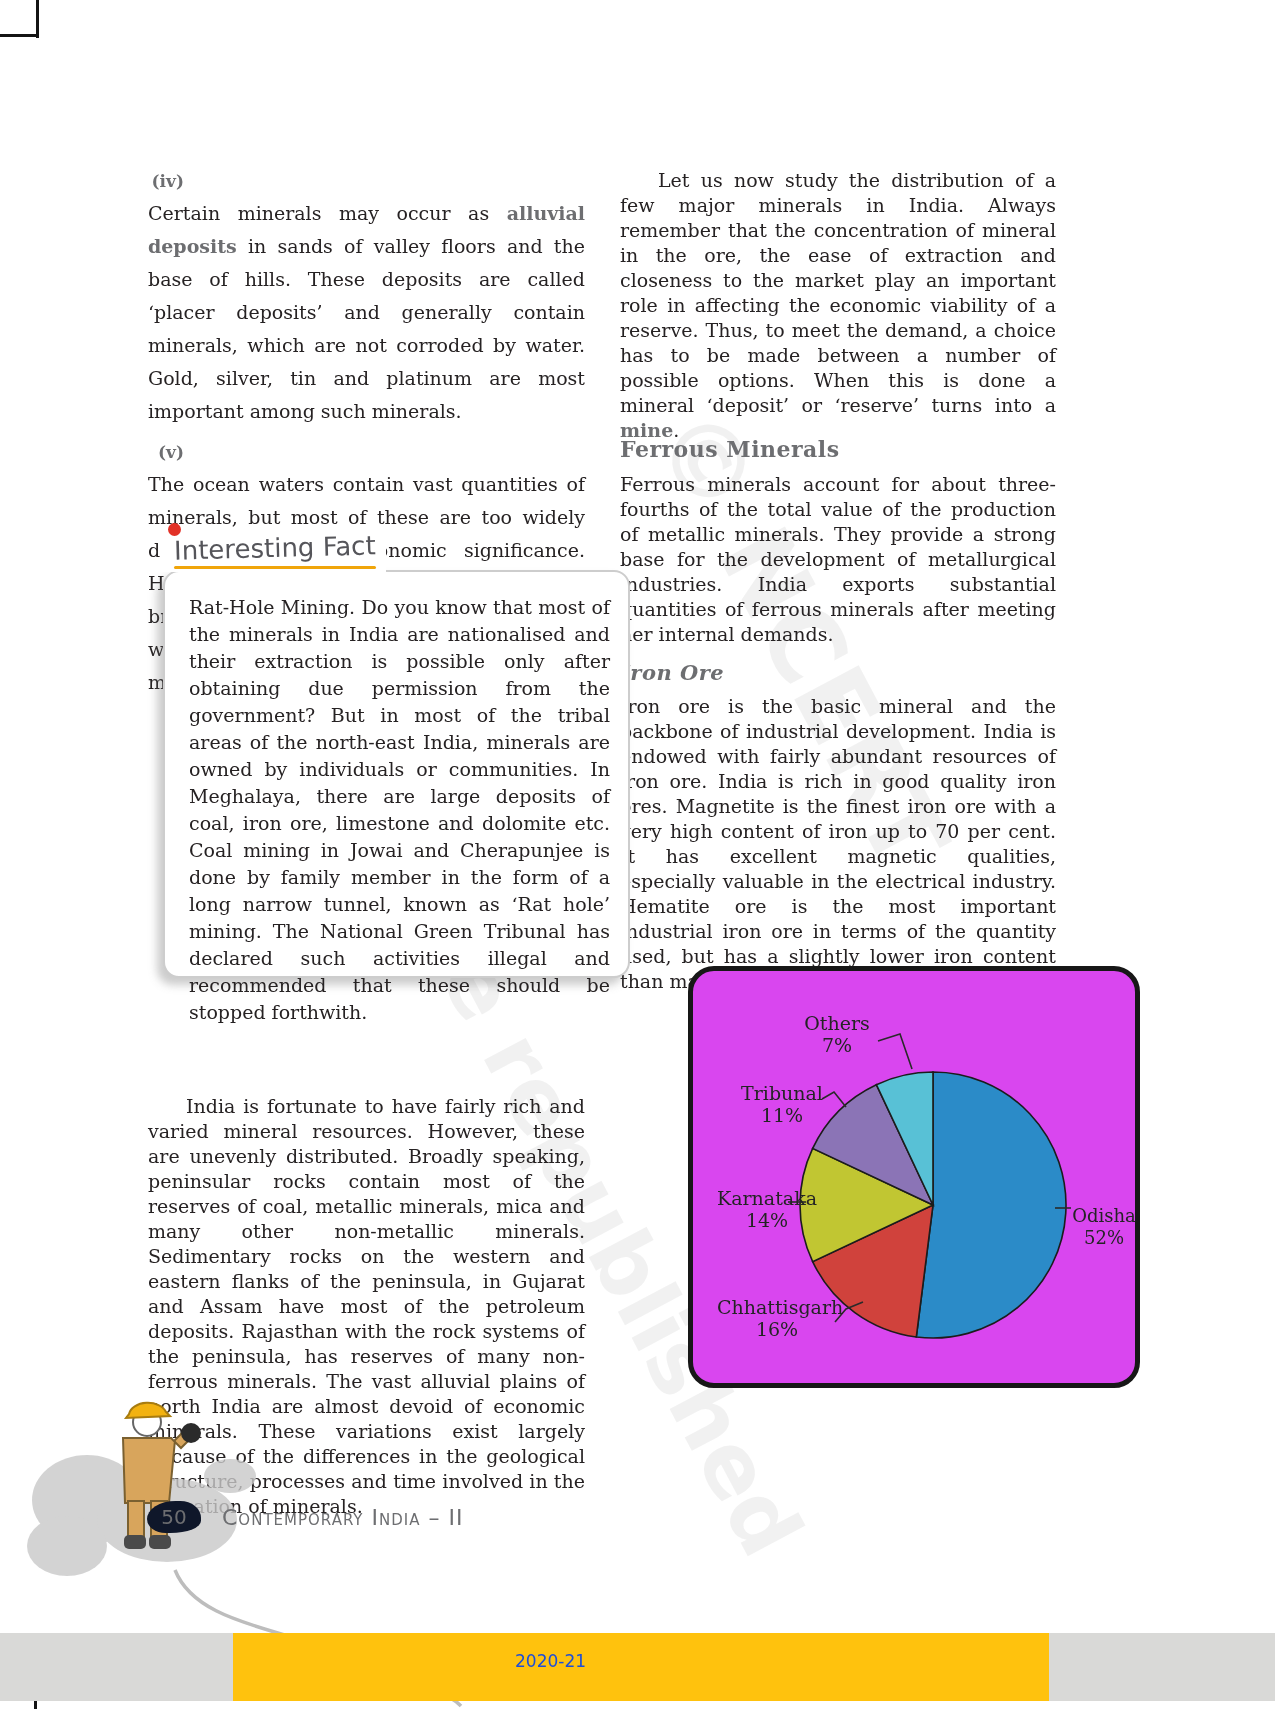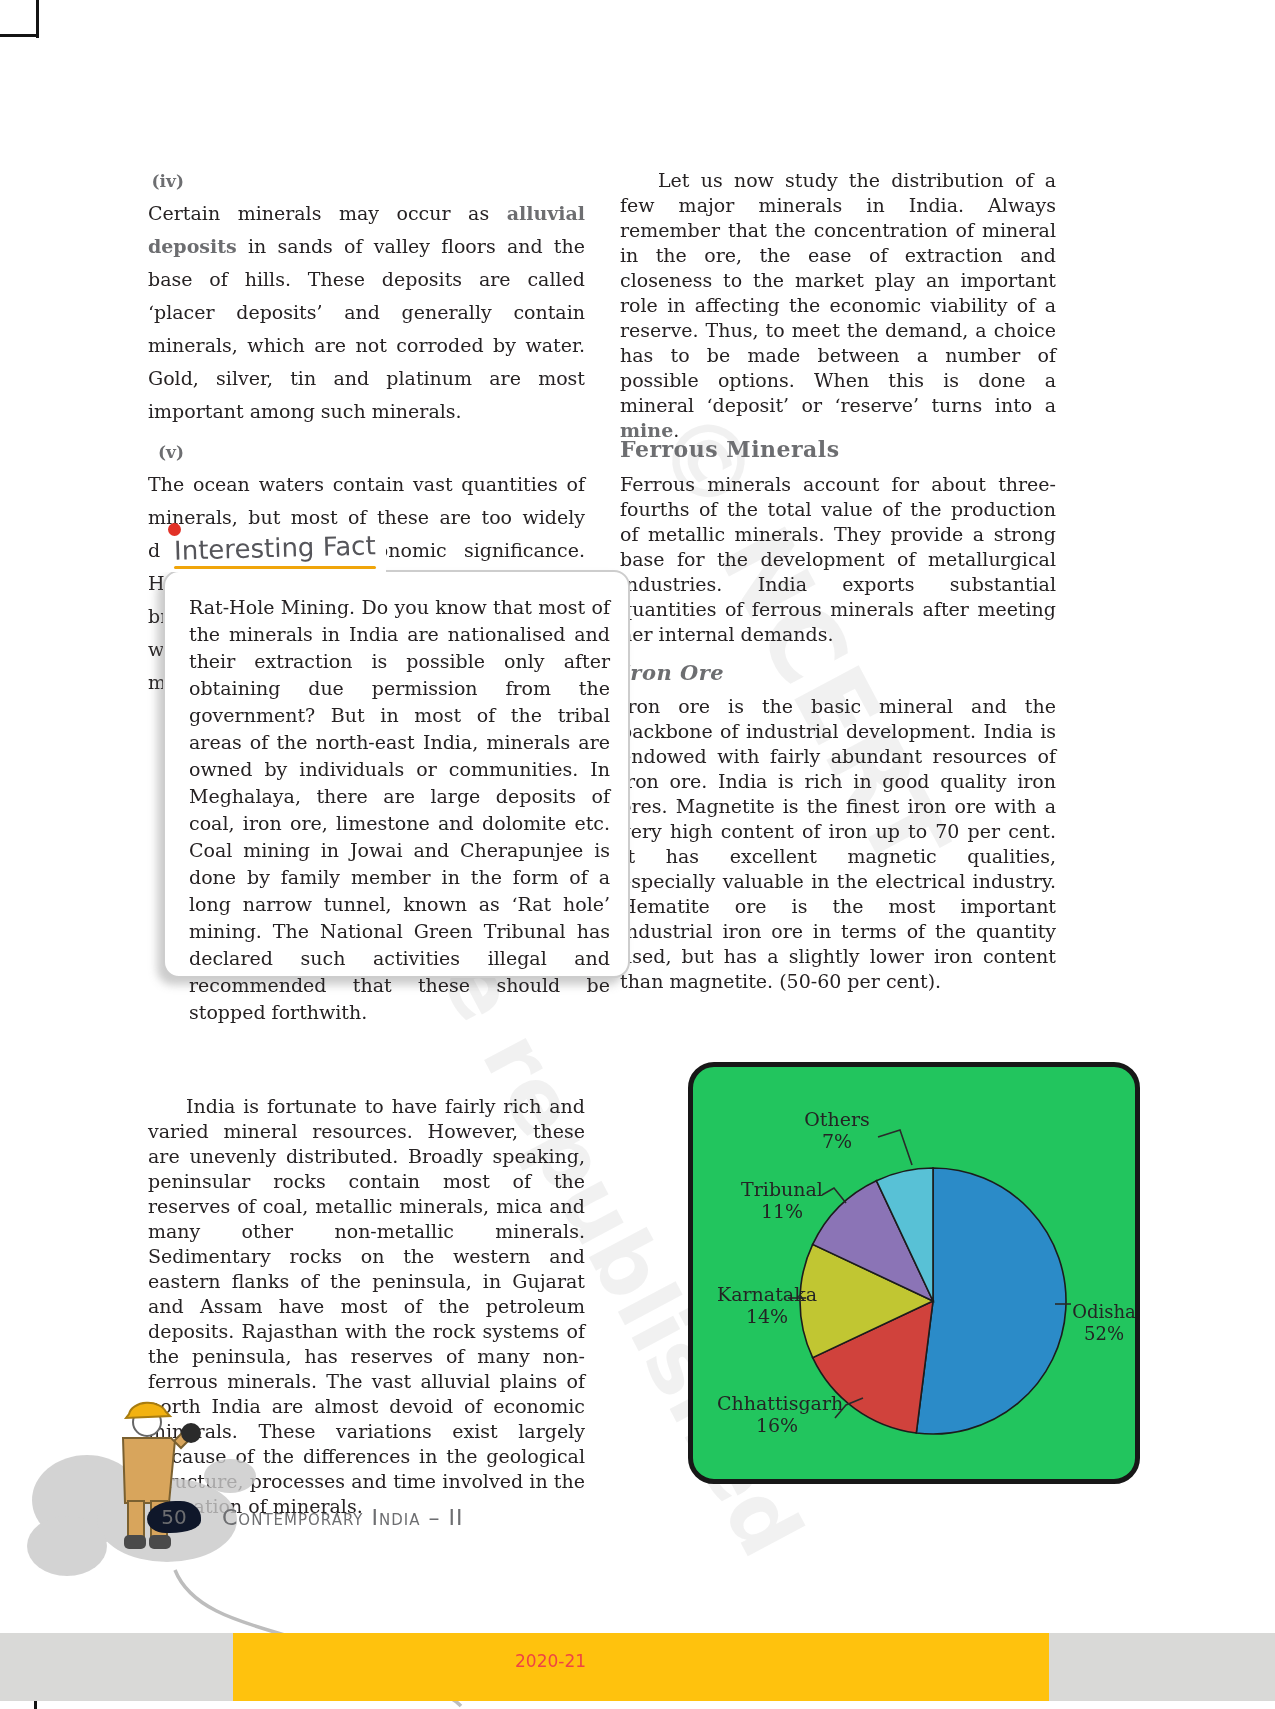--- a/index.html
+++ b/index.html
@@ -34,39 +34,39 @@
   
   .para{position:absolute;text-align:justify;font-size:19px;line-height:25px;z-index:1;}
   .indent{text-indent:38px;}
   .para-left2{left:148px;top:1094px;width:437px;}
   .para-intro{left:620px;top:168px;width:436px;}
   .h-ferrous{position:absolute;left:620px;top:436px;font-size:22px;font-weight:bold;color:#6d6e71;letter-spacing:.5px;z-index:1;}
   .para-ferrous{left:620px;top:472px;width:436px;}
   .h-iron{position:absolute;left:620px;top:660px;font-size:21px;font-weight:bold;font-style:italic;color:#6d6e71;letter-spacing:.5px;z-index:1;}
   .para-iron{left:620px;top:694px;width:436px;}
   
-  .chart-box{position:absolute;left:688px;top:1062px;width:452px;height:422px;background:#22c55e;z-index:2;
+  .chart-box{position:absolute;left:688px;top:966px;width:452px;height:422px;background:#d946ef;z-index:2;
              border:5px solid #171717;border-radius:26px;box-sizing:border-box;}
   .chart-box svg{position:absolute;left:0;top:0;width:442px;height:412px;}
   .pie-label{position:absolute;text-align:center;font-size:19px;line-height:22px;color:#242424;}
   .caption{position:absolute;left:700px;top:1444px;width:430px;text-align:center;font-style:italic;
            font-size:19px;line-height:24px;z-index:1;}
   .cap-label{font-weight:bold;color:#6d6e71;}
   
   .badge{position:absolute;left:147px;top:1501px;width:54px;height:32px;background:#0f172a;
          border-radius:58% 42% 62% 38% / 62% 58% 42% 48%;display:flex;align-items:center;justify-content:center;
          color:#6d6e71;font-size:20px;font-family:"DejaVu Sans", sans-serif;z-index:2;}
   .book-title{position:absolute;left:222px;top:1505px;font-variant:small-caps;color:#6d6e71;font-size:22px;
               font-family:"DejaVu Sans", sans-serif;letter-spacing:1px;z-index:2;}
   .footer-bar{position:absolute;left:0;top:1633px;width:1275px;height:68px;z-index:1;}
   .fseg{position:absolute;top:0;height:68px;}
   .fseg-l{left:0;width:233px;background:#d9d9d7;}
   .fseg-c{left:233px;width:816px;background:#ffc20d;}
   .fseg-r{left:1049px;width:226px;background:#d9d9d7;}
-  .year{position:absolute;left:515px;top:18px;font-family:"DejaVu Sans", sans-serif;font-size:17px;color:#ef4444;}
+  .year{position:absolute;left:515px;top:18px;font-family:"DejaVu Sans", sans-serif;font-size:17px;color:#1d4ed8;}
   .miner{position:absolute;left:25px;top:1378px;z-index:1;}
 </style>
 </head>
 <body>
 
 <div class="page">
 
   <div class="crop" style="left:36px;top:0;width:3px;height:38px;"></div>
   <div class="crop" style="left:0;top:34px;width:39px;height:3px;"></div>
   <div class="crop" style="left:0;top:1670px;width:37px;height:3px;"></div>

